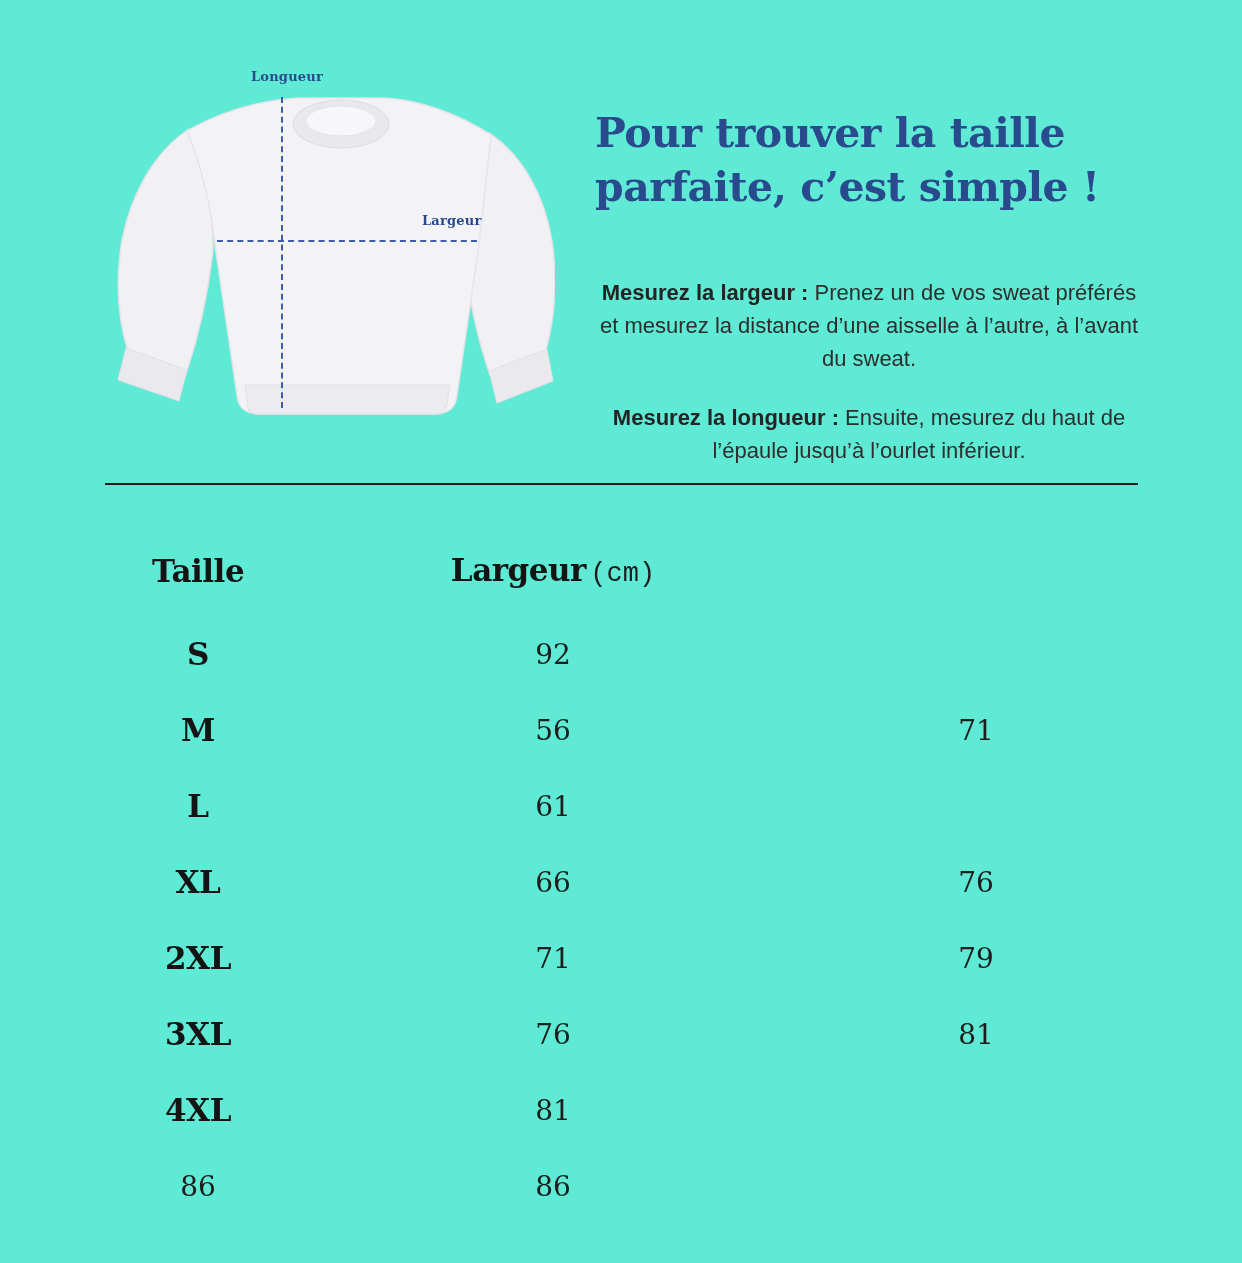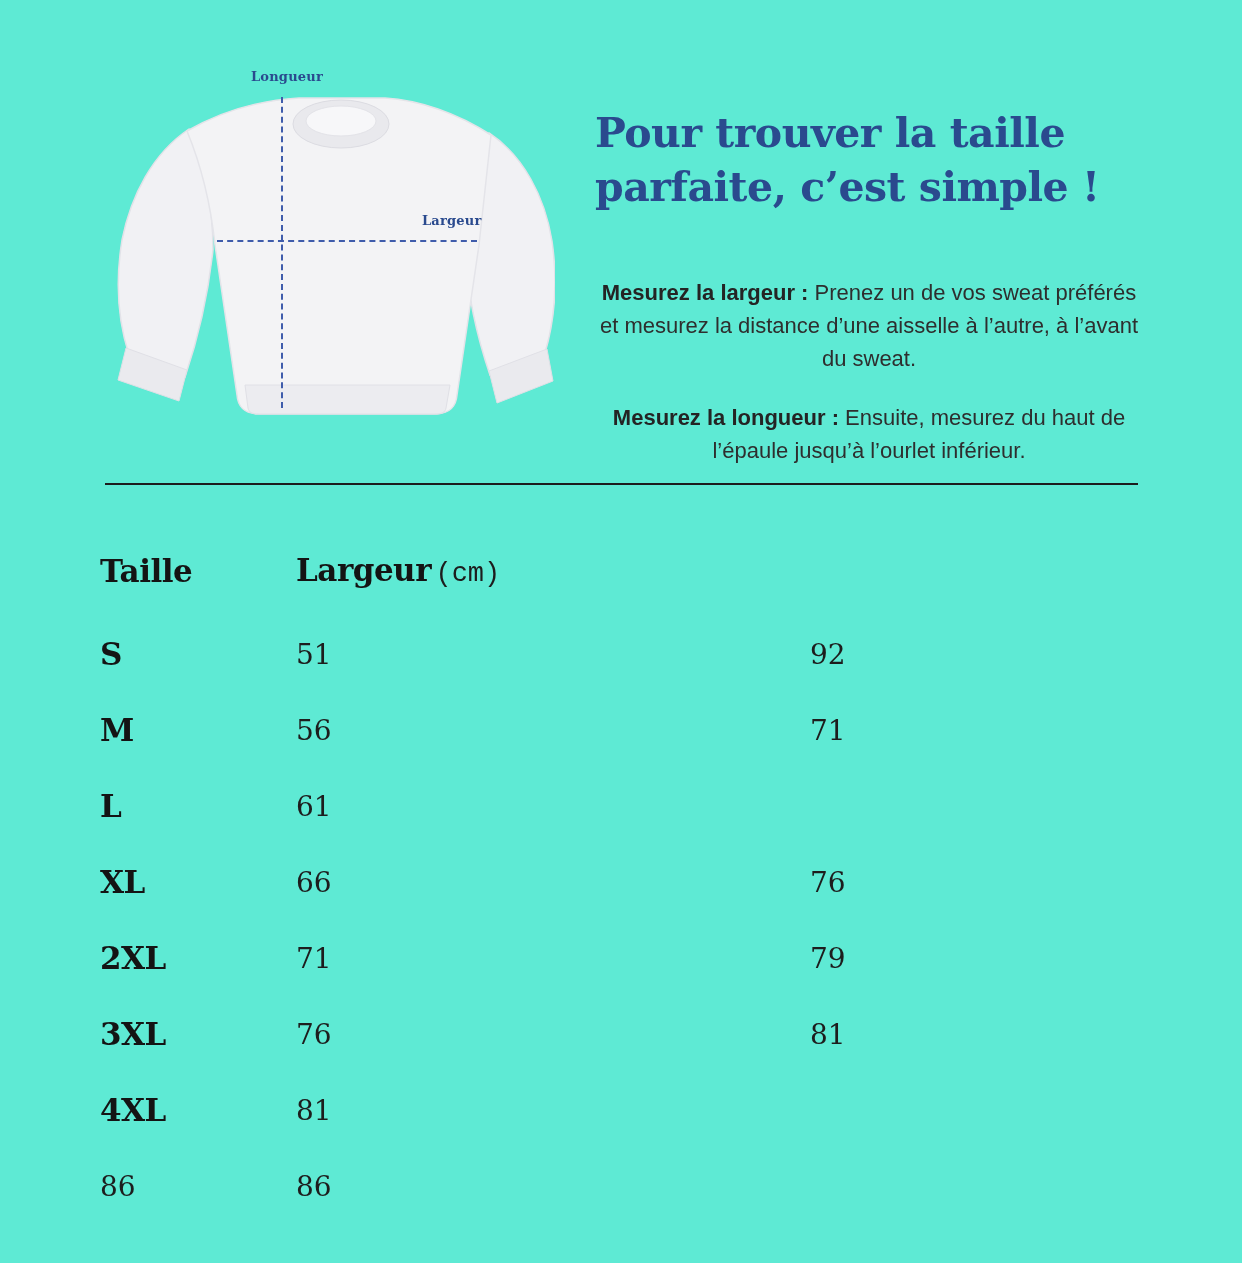--- a/index.html
+++ b/index.html
@@ -48,21 +48,21 @@
     position: absolute; left: 105px; top: 483px; width: 1033px; height: 0;
     border-top: 2px solid #1c1c1c;
   }
 
   
   .size-table { position: absolute; left: 100px; top: 485px; width: 1042px; }
   .t-row {
     display: grid; grid-template-columns: 196px 514px 332px;
     align-items: center; height: 76px;
   }
-  .t-row > div { text-align: left; margin-top: 32px; }
+  .t-row > div { text-align: center; margin-top: 32px; }
   .t-header { height: 91px; padding-top: 24px; }
   .th-bold, .size-cell {
     font-family: "DejaVu Serif", serif; font-weight: bold;
     font-size: 31px; color: #141414; letter-spacing: -0.5px;
   }
   .th-unit {
     font-family: Liberation Mono, monospace; font-weight: normal;
     font-size: 27px; color: #1d1d1d;
   }
   .num-cell {
@@ -120,21 +120,20 @@
 
   <div class="size-table">
 
     <div class="t-row t-header">
       <div><span class="th-bold">Taille</span></div>
       <div><span class="th-bold">Largeur</span> <span class="th-unit">(cm)</span></div>
     </div>
 
     <div class="t-row">
       <div class="size-cell">S</div>
-      <div class="num-cell">51</div>
       <div class="num-cell">92</div>
     </div>
     <div class="t-row">
       <div class="size-cell">M</div>
       <div class="num-cell">56</div>
       <div class="num-cell">71</div>
     </div>
     <div class="t-row">
       <div class="size-cell">L</div>
       <div class="num-cell">61</div>

